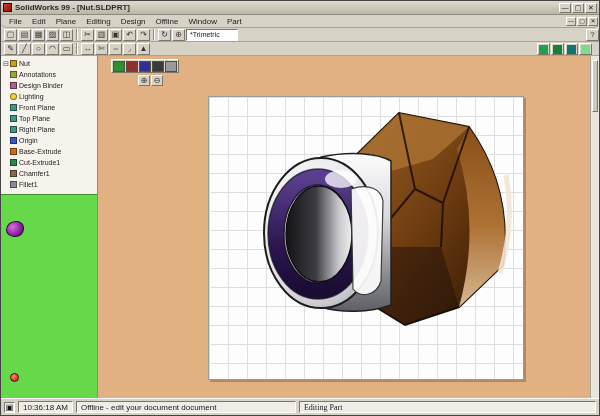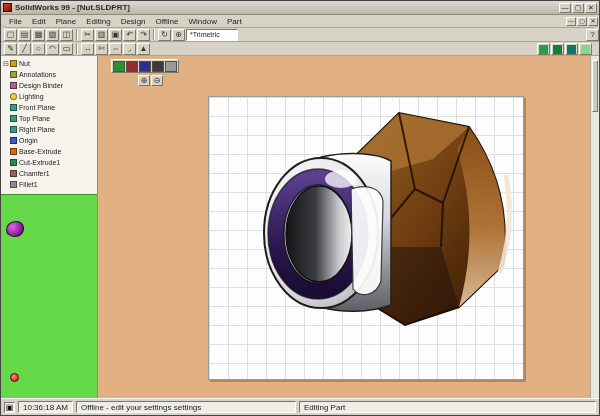--- a/index.html
+++ b/index.html
@@ -63,21 +63,21 @@
 
   
   .vscroll{ position:absolute; right:0; top:55px; width:9px; bottom:17px; background:#e9e6dc; border-left:1px solid #a8a498; }
   .vthumb{ position:absolute; left:1px; top:4px; width:6px; height:52px; background:#cdc9bc; border:1px solid; border-color:#fff #7a766a #7a766a #fff; }
 
   
   .statusbar{ position:absolute; left:0; bottom:0; width:100%; height:17px; background:#d6d2c6; border-top:1px solid #fff; display:flex; align-items:center; gap:3px; padding:0 3px; }
   .status-icon{ width:11px; height:11px; font-size:8px; line-height:10px; text-align:center; color:#111; background:#efede6; }
   .status-box{ height:12px; font-size:8px; line-height:11px; padding:0 4px; color:#1a1a1a; background:#efede6; white-space:nowrap; }
   .status-msg{ min-width:220px; }
-  .status-fill{ flex:1; height:12px; }
+  .status-fill{ flex:1; height:12px;font-family:Liberation Serif, serif; }
 </style>
 </head>
 <body>
 
 <div id="app">
 
   <div class="titlebar">
     <span class="app-icon"></span>
     <span class="title-text">SolidWorks 99 - [Nut.SLDPRT]</span>
     <span class="winbtn raised">—</span>
@@ -278,17 +278,17 @@
     </div>
   </div>
 
   <div class="vscroll">
     <div class="vthumb"></div>
   </div>
 
   <div class="statusbar">
     <span class="status-icon sunken">▣</span>
     <span class="status-box sunken">10:36:18 AM</span>
-    <span class="status-box status-msg sunken">Offline - edit your settings settings</span>
+    <span class="status-box status-msg sunken">Offline - edit your document document</span>
     <span class="status-box status-fill sunken">Editing Part</span>
   </div>
 
 </div>
 
 </body></html>

